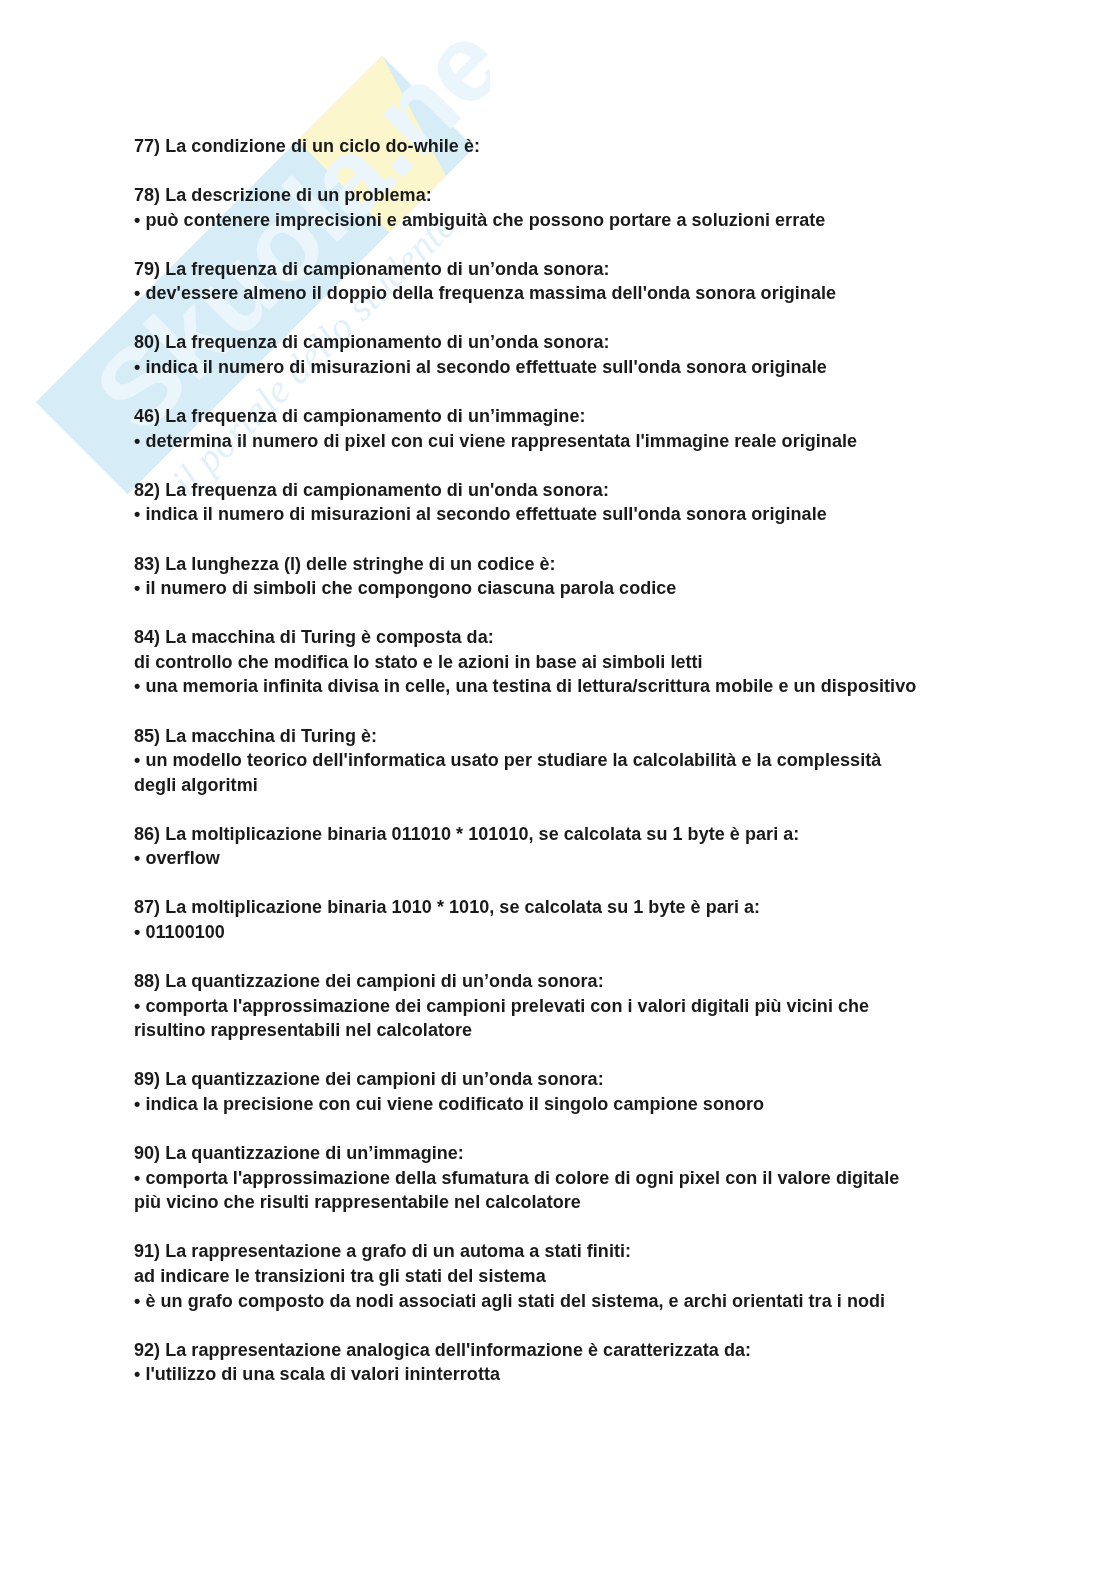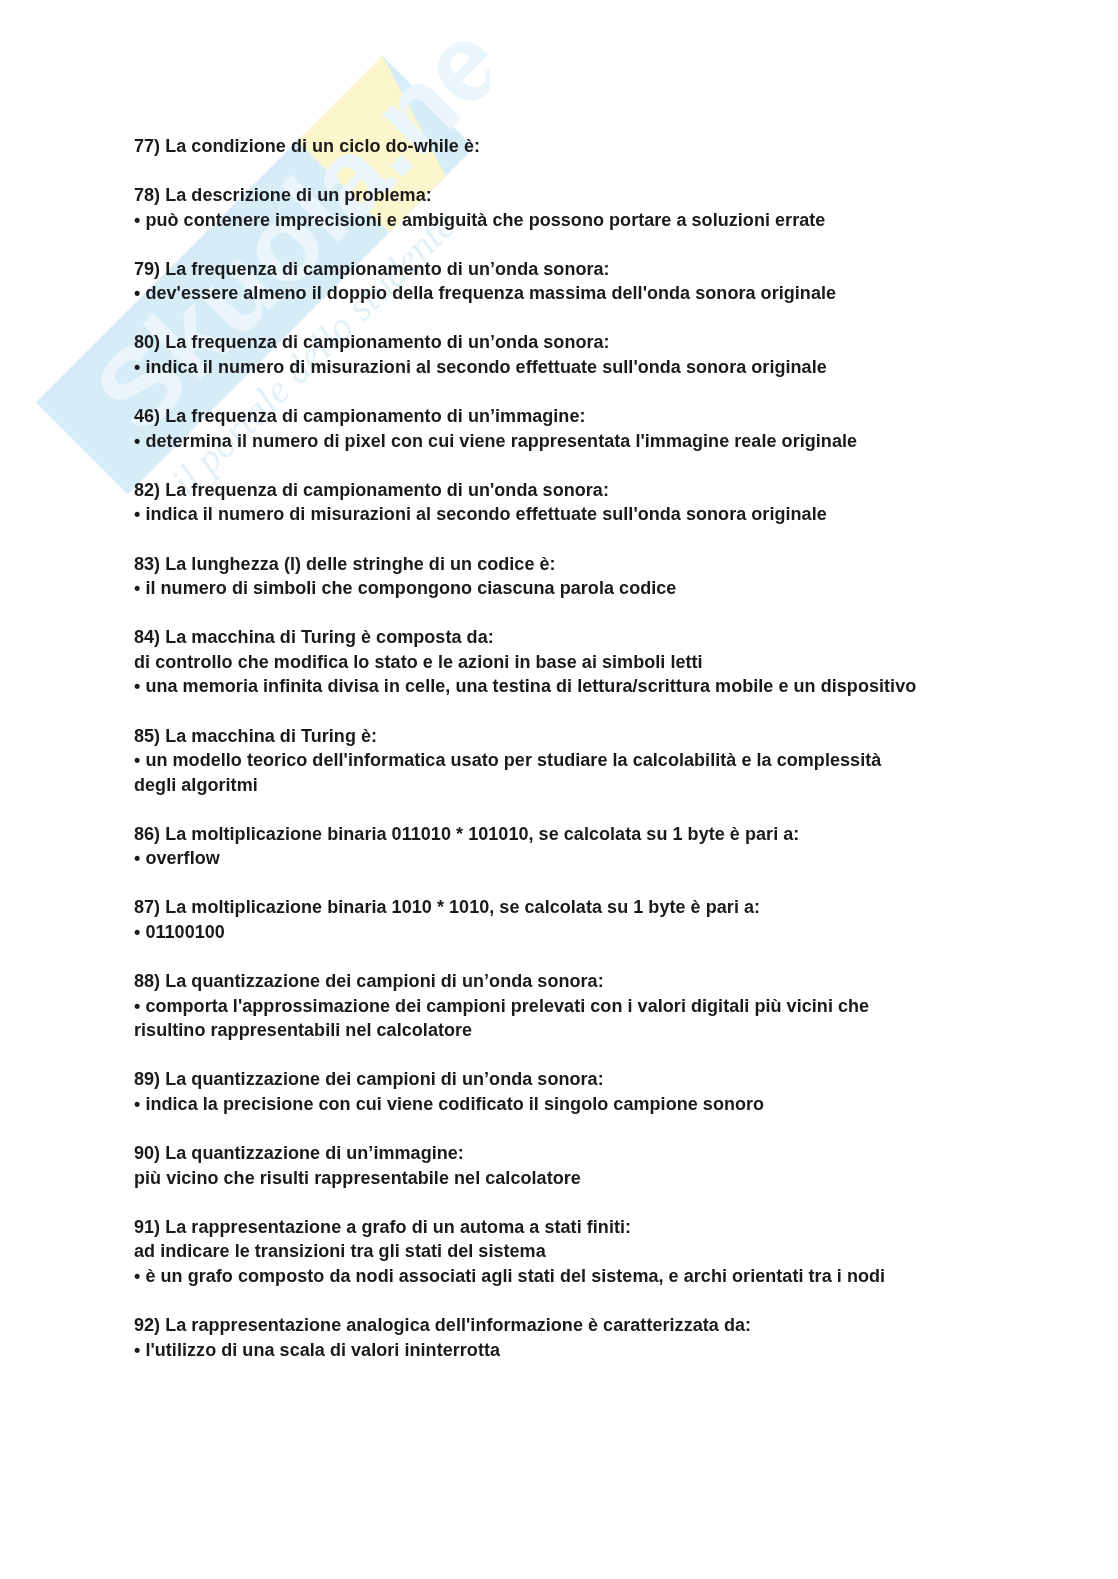--- a/index.html
+++ b/index.html
@@ -110,20 +110,21 @@
       <div class="line">88) La quantizzazione dei campioni di un’onda sonora:</div>
       <div class="line">• comporta l'approssimazione dei campioni prelevati con i valori digitali più vicini che</div>
       <div class="line">risultino rappresentabili nel calcolatore</div>
     </div>
     <div class="qa">
       <div class="line">89) La quantizzazione dei campioni di un’onda sonora:</div>
       <div class="line">• indica la precisione con cui viene codificato il singolo campione sonoro</div>
     </div>
     <div class="qa">
       <div class="line">90) La quantizzazione di un’immagine:</div>
+      <div class="line">• comporta l'approssimazione della sfumatura di colore di ogni pixel con il valore digitale</div>
       <div class="line">più vicino che risulti rappresentabile nel calcolatore</div>
     </div>
     <div class="qa">
       <div class="line">91) La rappresentazione a grafo di un automa a stati finiti:</div>
       <div class="line">ad indicare le transizioni tra gli stati del sistema</div>
       <div class="line">• è un grafo composto da nodi associati agli stati del sistema, e archi orientati tra i nodi</div>
     </div>
     <div class="qa">
       <div class="line">92) La rappresentazione analogica dell'informazione è caratterizzata da:</div>
       <div class="line">• l'utilizzo di una scala di valori ininterrotta</div>

